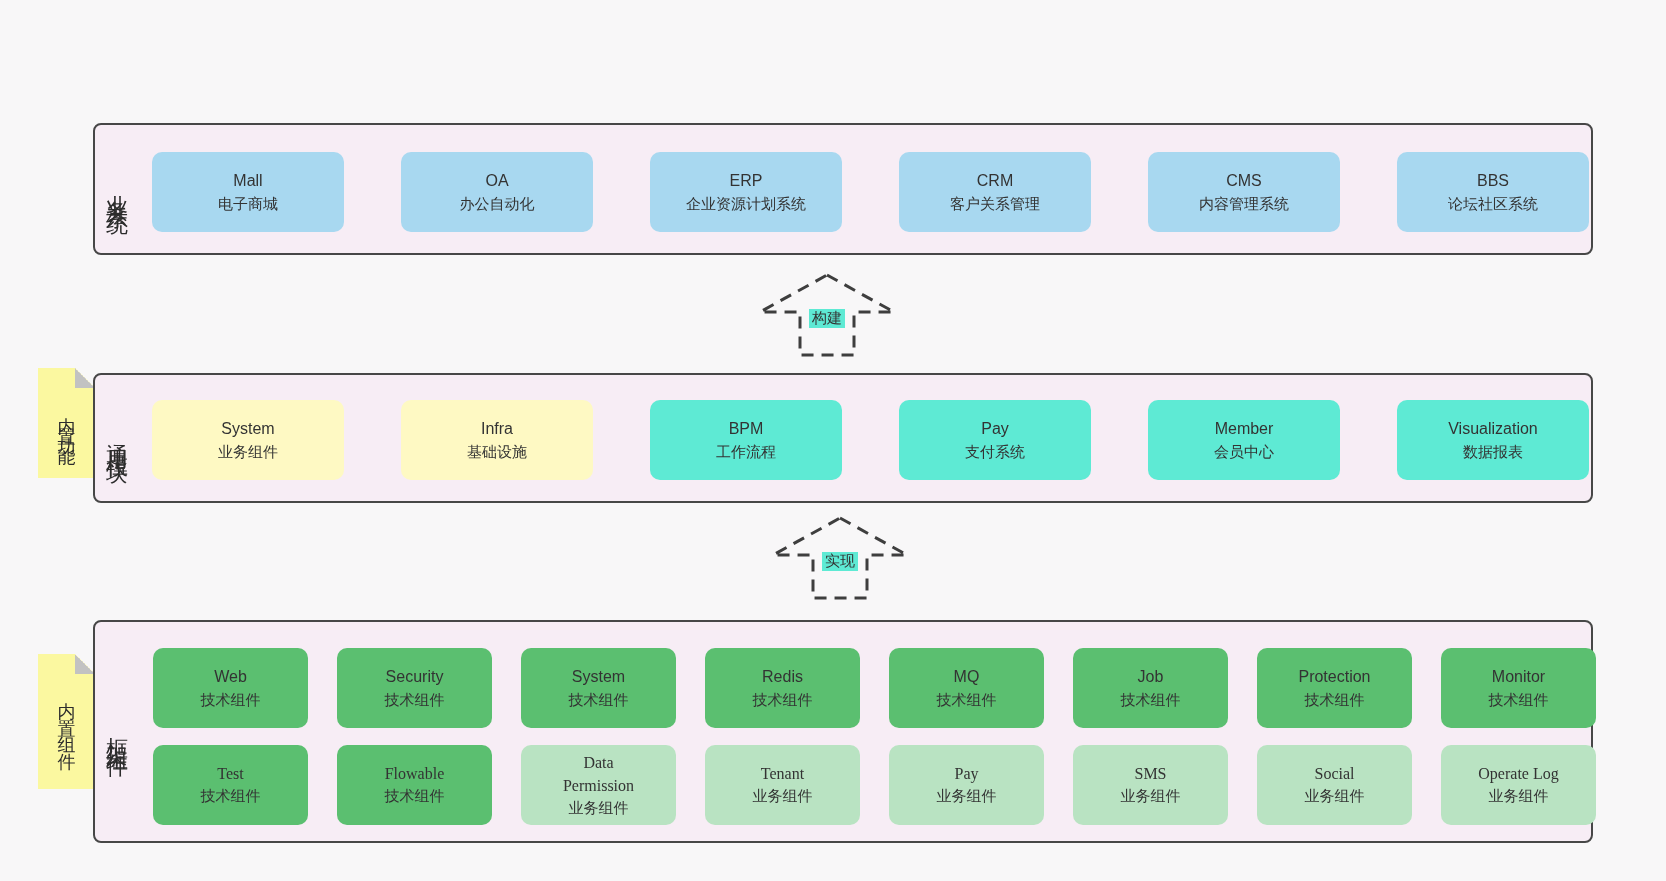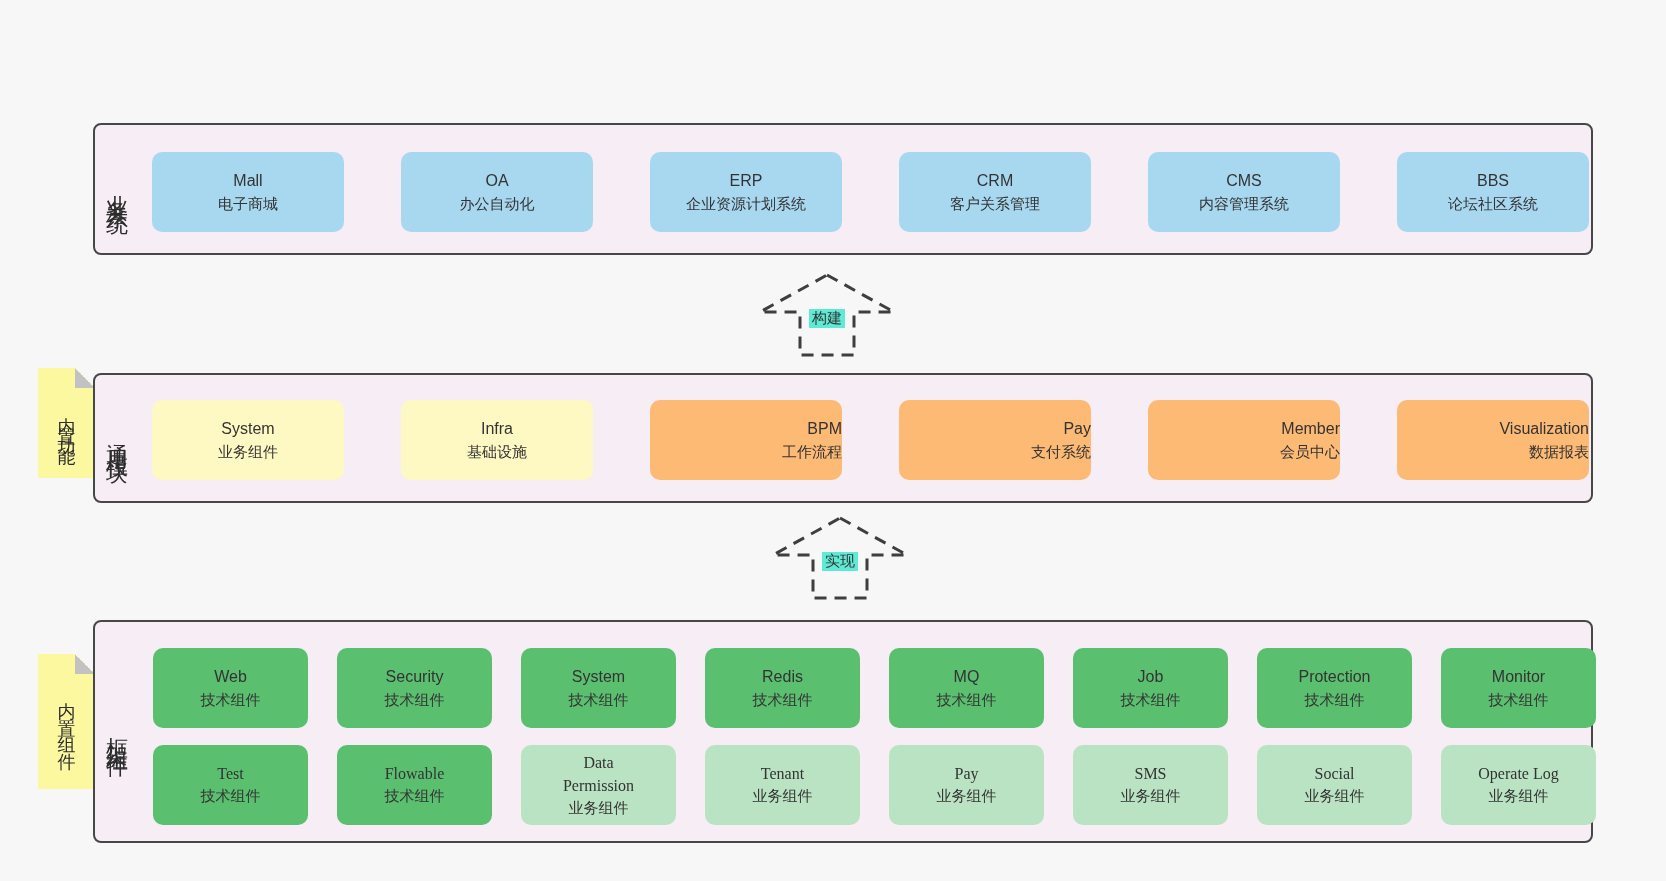--- a/index.html
+++ b/index.html
@@ -43,21 +43,21 @@
     text-align:center;color:#333;
     box-sizing:border-box;
   }
   .boxes-1 .box,.boxes-2 .box{width:192px;}
   .boxes-3a .box,.boxes-3b .box{width:155px;}
   .box-title{font-size:16px;line-height:23px;white-space:pre-line;}
   .box-subtitle{font-size:15px;line-height:23px;}
 
   .v-blue{background:#a8d8f0;}
   .v-red{background:#fef9c3;}
-  .v-pink{background:#fdba74;align-items:flex-end;}
+  .v-pink{background:#5eead4;}
   .v-green{background:#5bbf70;}
   .v-lightgreen{background:#b9e3c2;}
 
   
   .note{
     position:absolute;left:38px;width:57px;
     background:#fbf8a0;
     clip-path:polygon(0 0,calc(100% - 20px) 0,100% 20px,100% 100%,0 100%);
     display:flex;align-items:center;justify-content:center;
     writing-mode:vertical-rl;text-orientation:upright;

